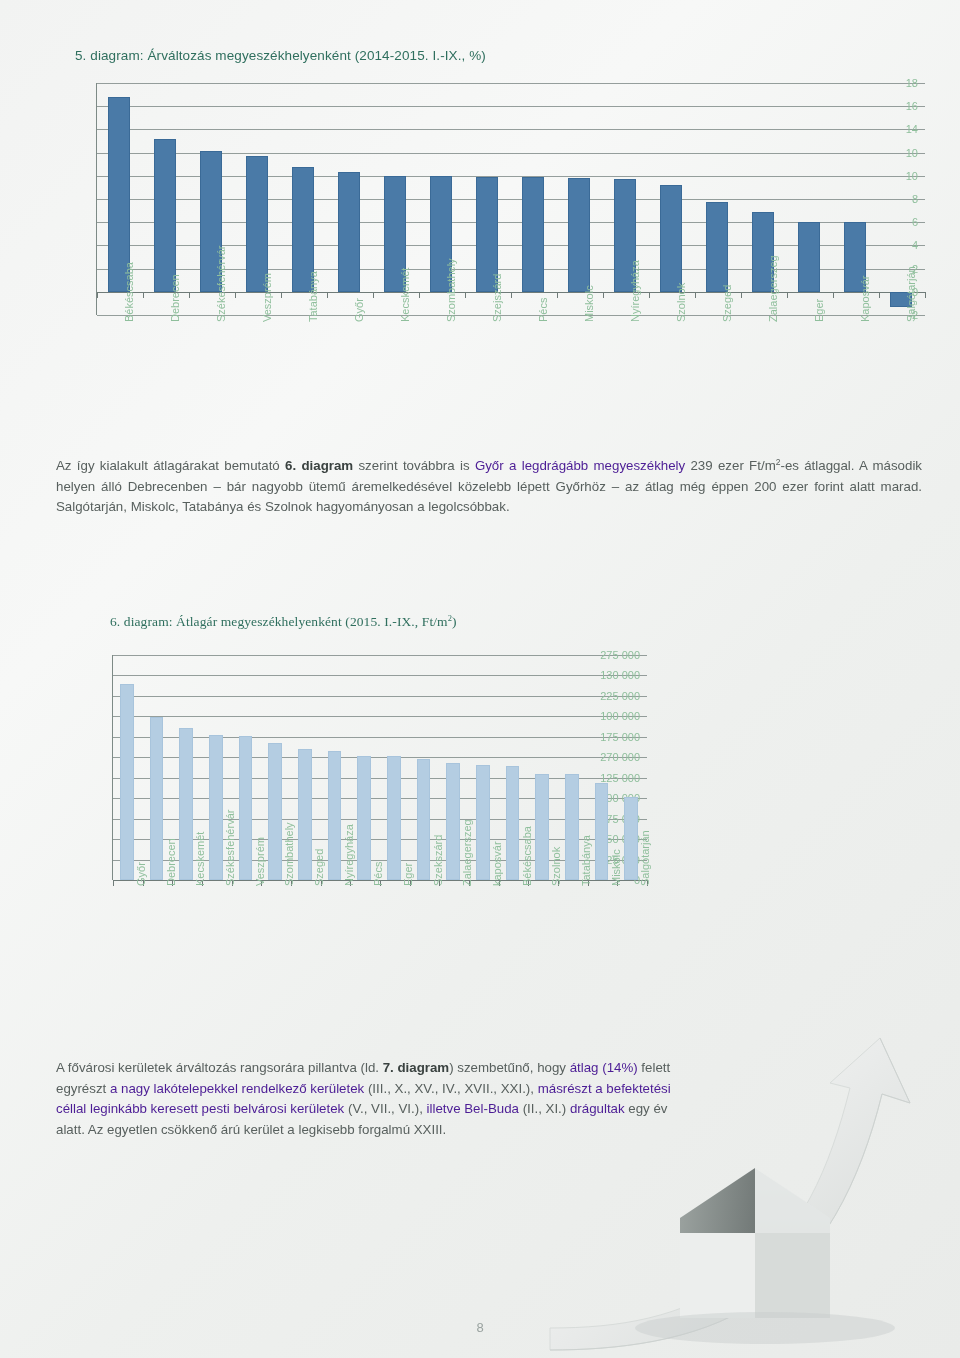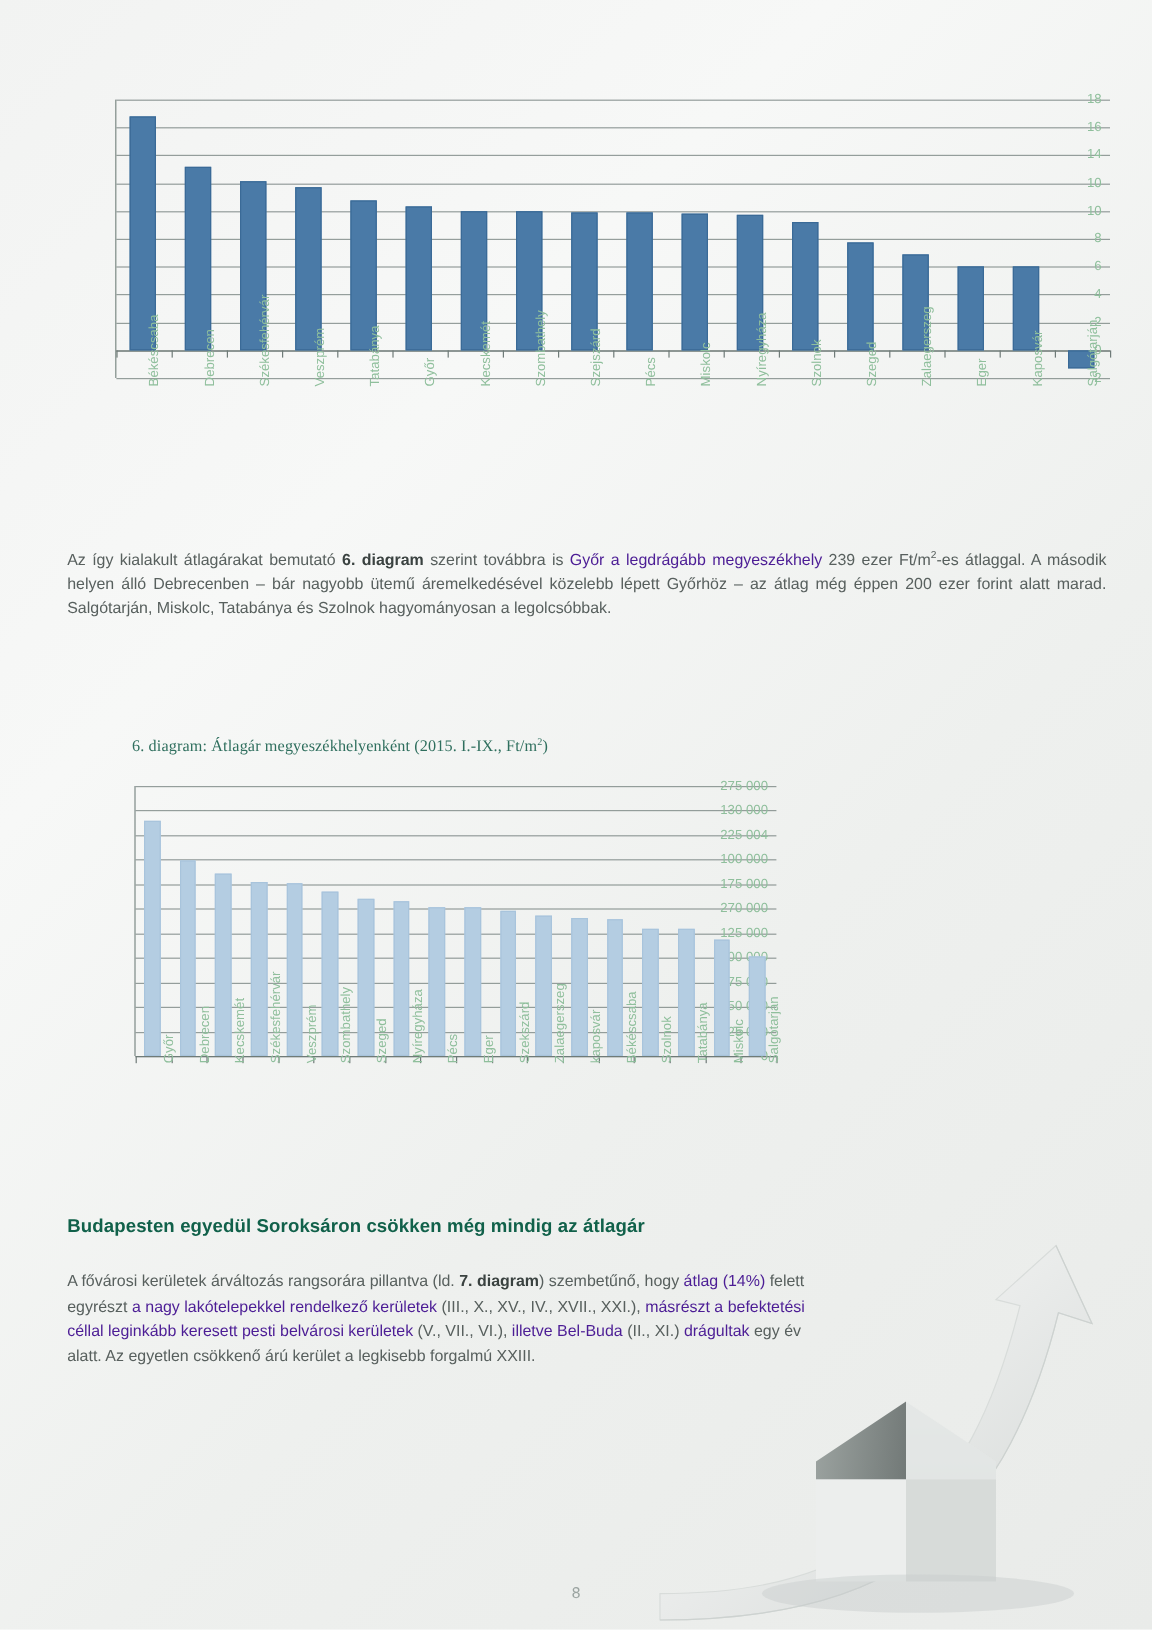--- a/index.html
+++ b/index.html
@@ -57,20 +57,21 @@
   }
 
   
   .art{position:absolute;right:0;bottom:0;width:430px;height:330px;pointer-events:none;}
 </style>
 </head>
 <body>
 
 <div class="page">
 
+  <div style="position:absolute;left:75px;top:48px;" class="chart-title">5. diagram: Árváltozás megyeszékhelyenként (2014-2015. I.-IX., %)</div>
 
   <div id="chart1" class="plot">
     <div class="grid-area" id="c1grid" style="left: 40px; width: 828px;">
         <div class="gline" style="top: 0px;"></div>
         <div class="gline" style="top: 23.2px;"></div>
         <div class="gline" style="top: 46.4px;"></div>
         <div class="gline" style="top: 69.6px;"></div>
         <div class="gline" style="top: 92.8px;"></div>
         <div class="gline" style="top: 116px;"></div>
         <div class="gline" style="top: 139.2px;"></div>
@@ -191,21 +192,21 @@
         <div class="tick" style="left: 415.333px; top: 225px; height: 6px;"></div>
         <div class="tick" style="left: 445px; top: 225px; height: 6px;"></div>
         <div class="tick" style="left: 474.667px; top: 225px; height: 6px;"></div>
         <div class="tick" style="left: 504.333px; top: 225px; height: 6px;"></div>
         <div class="tick" style="left: 534px; top: 225px; height: 6px;"></div>
         <div class="gline" style="top: 225px; border-top-width: 1.5px; opacity: 1;"></div>
       </div>
     <div class="ylabels" id="c2y" style="left: 62px; width: 534px;">
         <div class="ylab" style="top: 0px;">275 000</div>
         <div class="ylab" style="top: 20.4545px;">130 000</div>
-        <div class="ylab" style="top: 40.9091px;">225 004</div>
+        <div class="ylab" style="top: 40.9091px;">225 000</div>
         <div class="ylab" style="top: 61.3636px;">100 000</div>
         <div class="ylab" style="top: 81.8182px;">175 000</div>
         <div class="ylab" style="top: 102.273px;">270 000</div>
         <div class="ylab" style="top: 122.727px;">125 000</div>
         <div class="ylab" style="top: 143.182px;">100 000</div>
         <div class="ylab" style="top: 163.636px;">75 000</div>
         <div class="ylab" style="top: 184.091px;">50 000</div>
         <div class="ylab" style="top: 204.545px;">25 000</div>
         <div class="ylab" style="top: 225px;">0</div>
       </div>
@@ -244,21 +245,20 @@
       <div class="xlab" style="left: 315.5px; top: 0px;">Szekszárd</div>
       <div class="xlab" style="left: 345.167px; top: 0px;">Zalaegerszeg</div>
       <div class="xlab" style="left: 374.833px; top: 0px;">kaposvár</div>
       <div class="xlab" style="left: 404.5px; top: 0px;">Békéscsaba</div>
       <div class="xlab" style="left: 434.167px; top: 0px;">Szolnok</div>
       <div class="xlab" style="left: 463.833px; top: 0px;">Tatabánya</div>
       <div class="xlab" style="left: 493.5px; top: 0px;">Miskolc</div>
       <div class="xlab" style="left: 523.167px; top: 0px;">Salgótarján</div>
     </div>
 
-  <div class="heading" style="left:56px;top:1014px;">Budapesten egyedül Soroksáron csökken még mindig az átlagár</div>
   <div class="para" id="p3" style="left:56px;top:1058px;width:640px;text-align:left;">A fővárosi kerületek árváltozás rangsorára pillantva (ld. <b>7. diagram</b>) szembetűnő, hogy <span class="hl">átlag (14%)</span> felett egyrészt <span class="hl">a nagy lakótelepekkel rendelkező kerületek</span> (III., X., XV., IV., XVII., XXI.), <span class="hl">másrészt a befektetési céllal leginkább keresett pesti belvárosi kerületek</span> (V., VII., VI.), <span class="hl">illetve Bel-Buda</span> (II., XI.) <span class="hl">drágultak</span> egy év alatt. Az egyetlen csökkenő árú kerület a legkisebb forgalmú XXIII.</div>
 
   <svg class="art" viewBox="0 0 430 330">
     <defs>
       <linearGradient id="gA" x1="0" y1="0" x2="1" y2="1">
         <stop offset="0%" stop-color="#ffffff"></stop>
           <stop offset="100%" stop-color="#d2d6d4"></stop>
       </linearGradient>
       <linearGradient id="gB" x1="0" y1="0" x2="0" y2="1">
         <stop offset="0%" stop-color="#f4f5f4"></stop>

